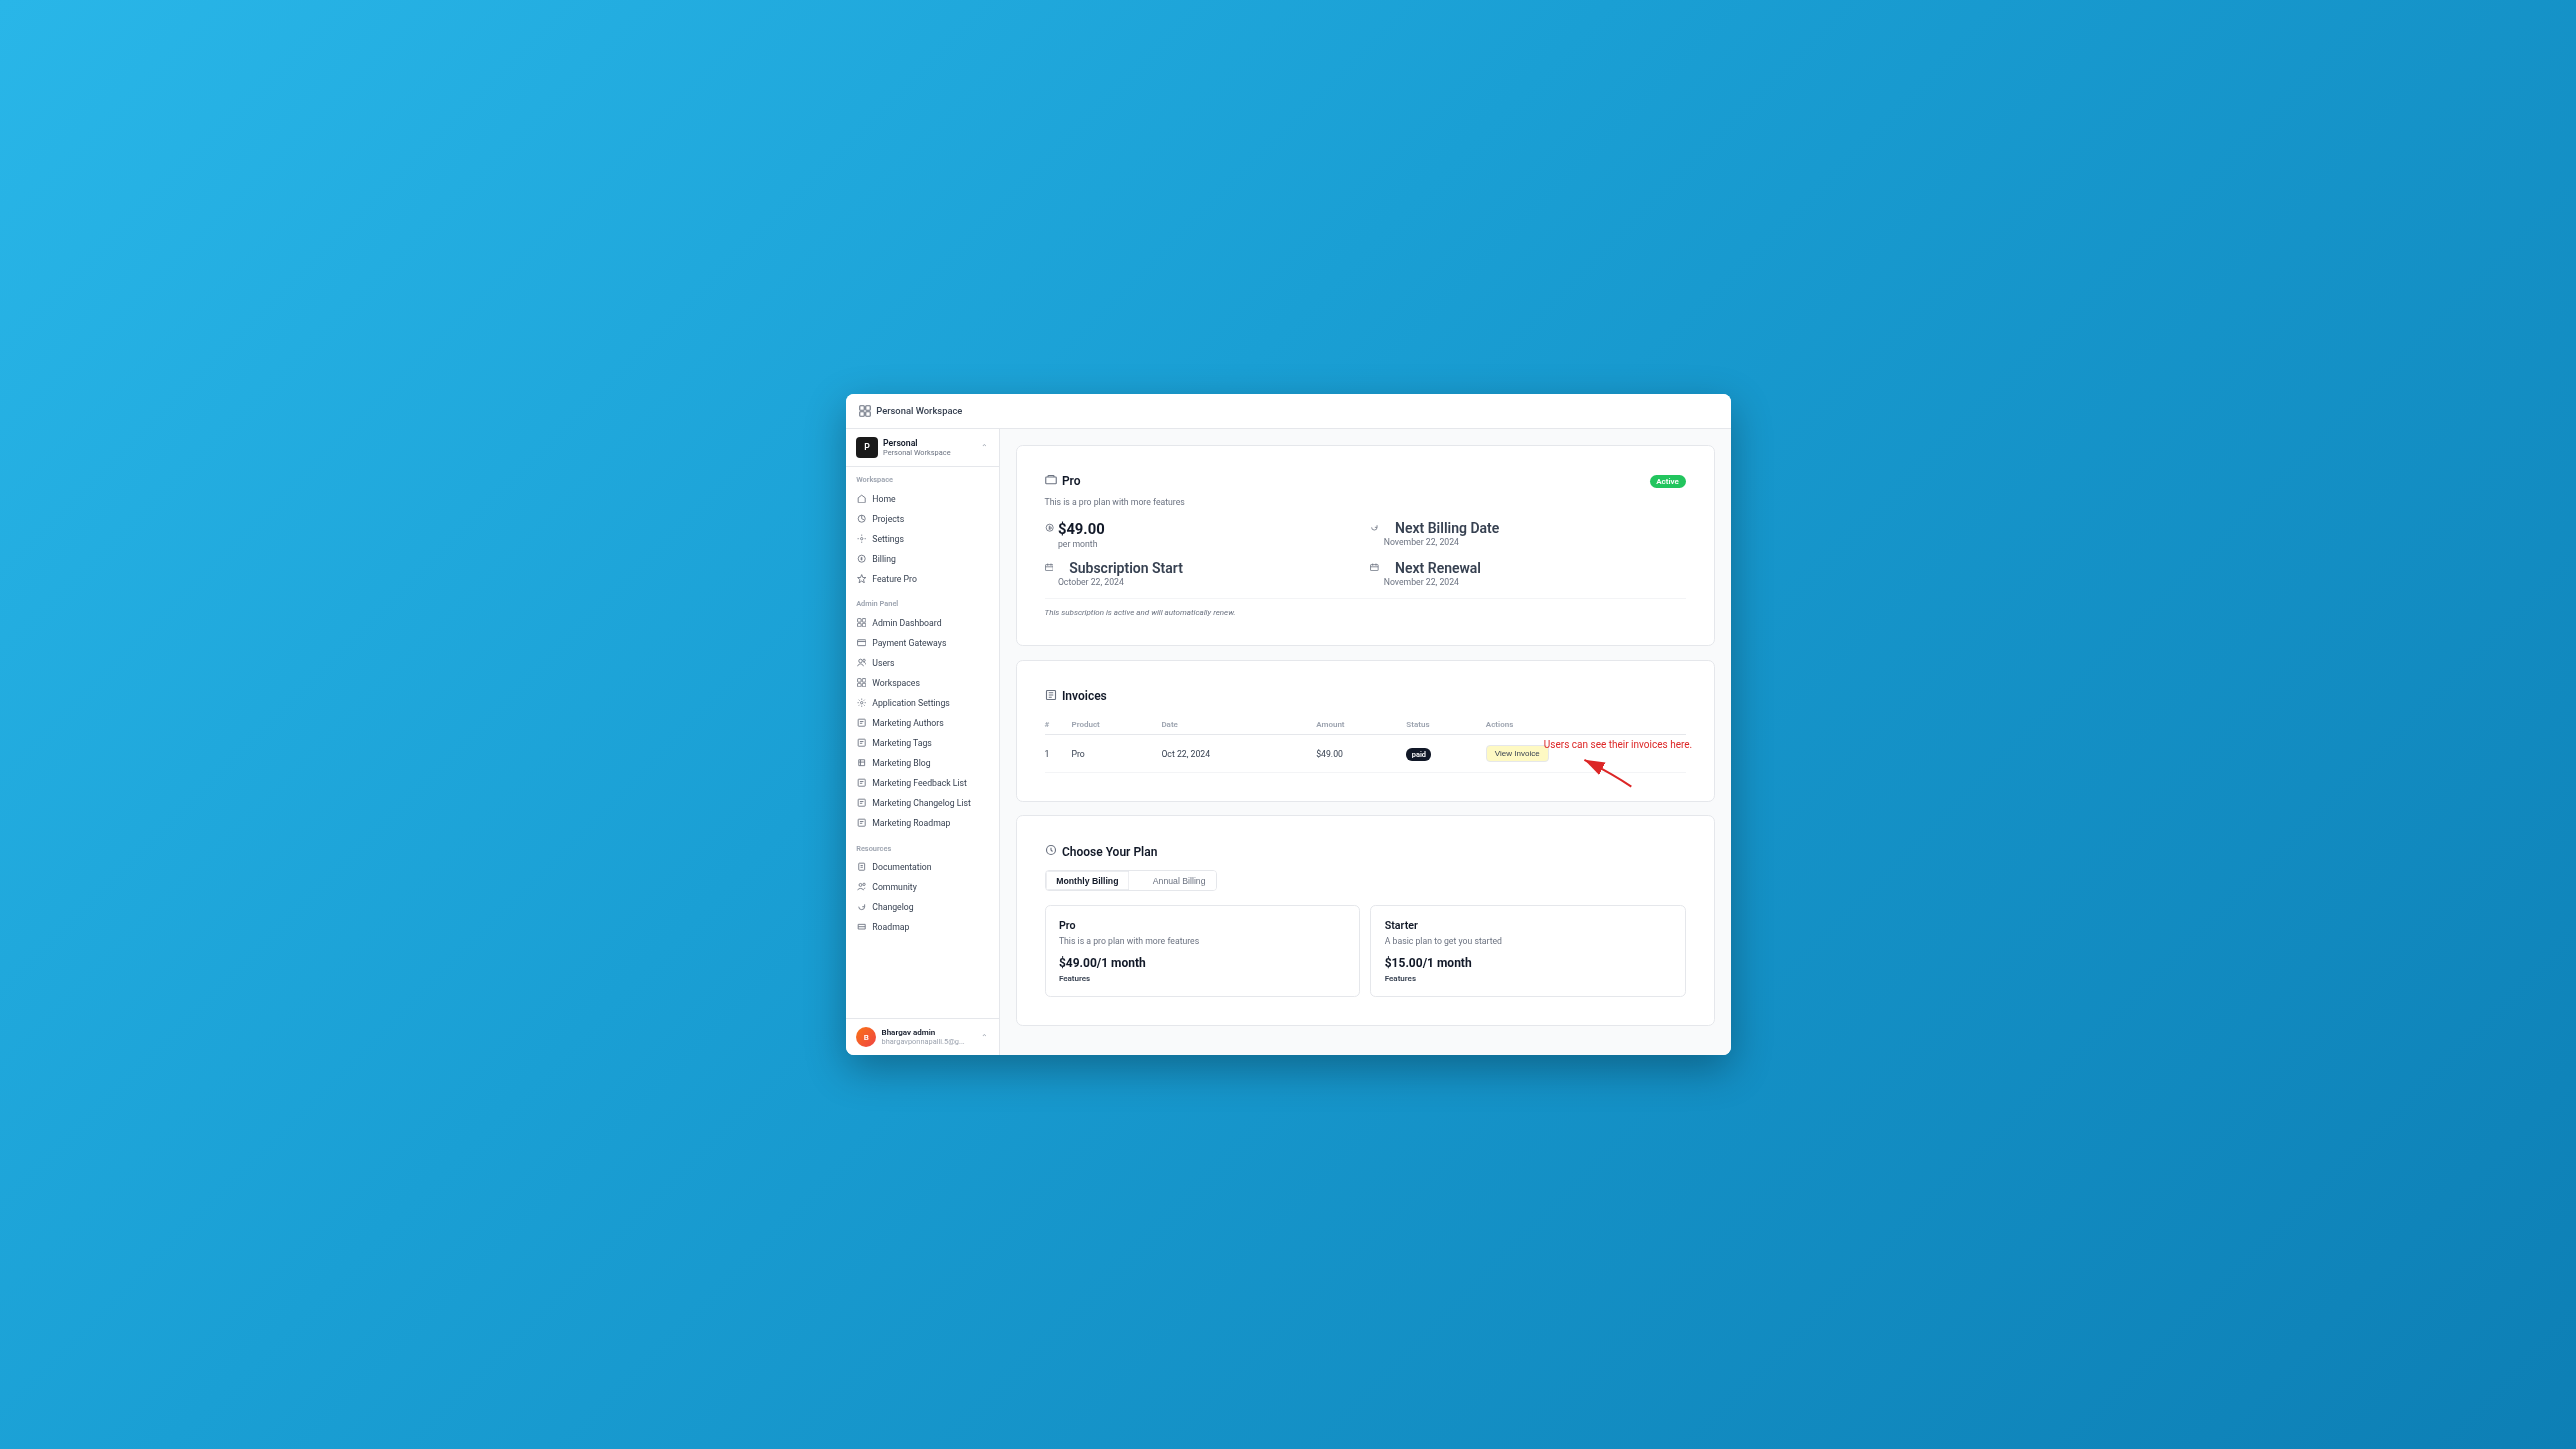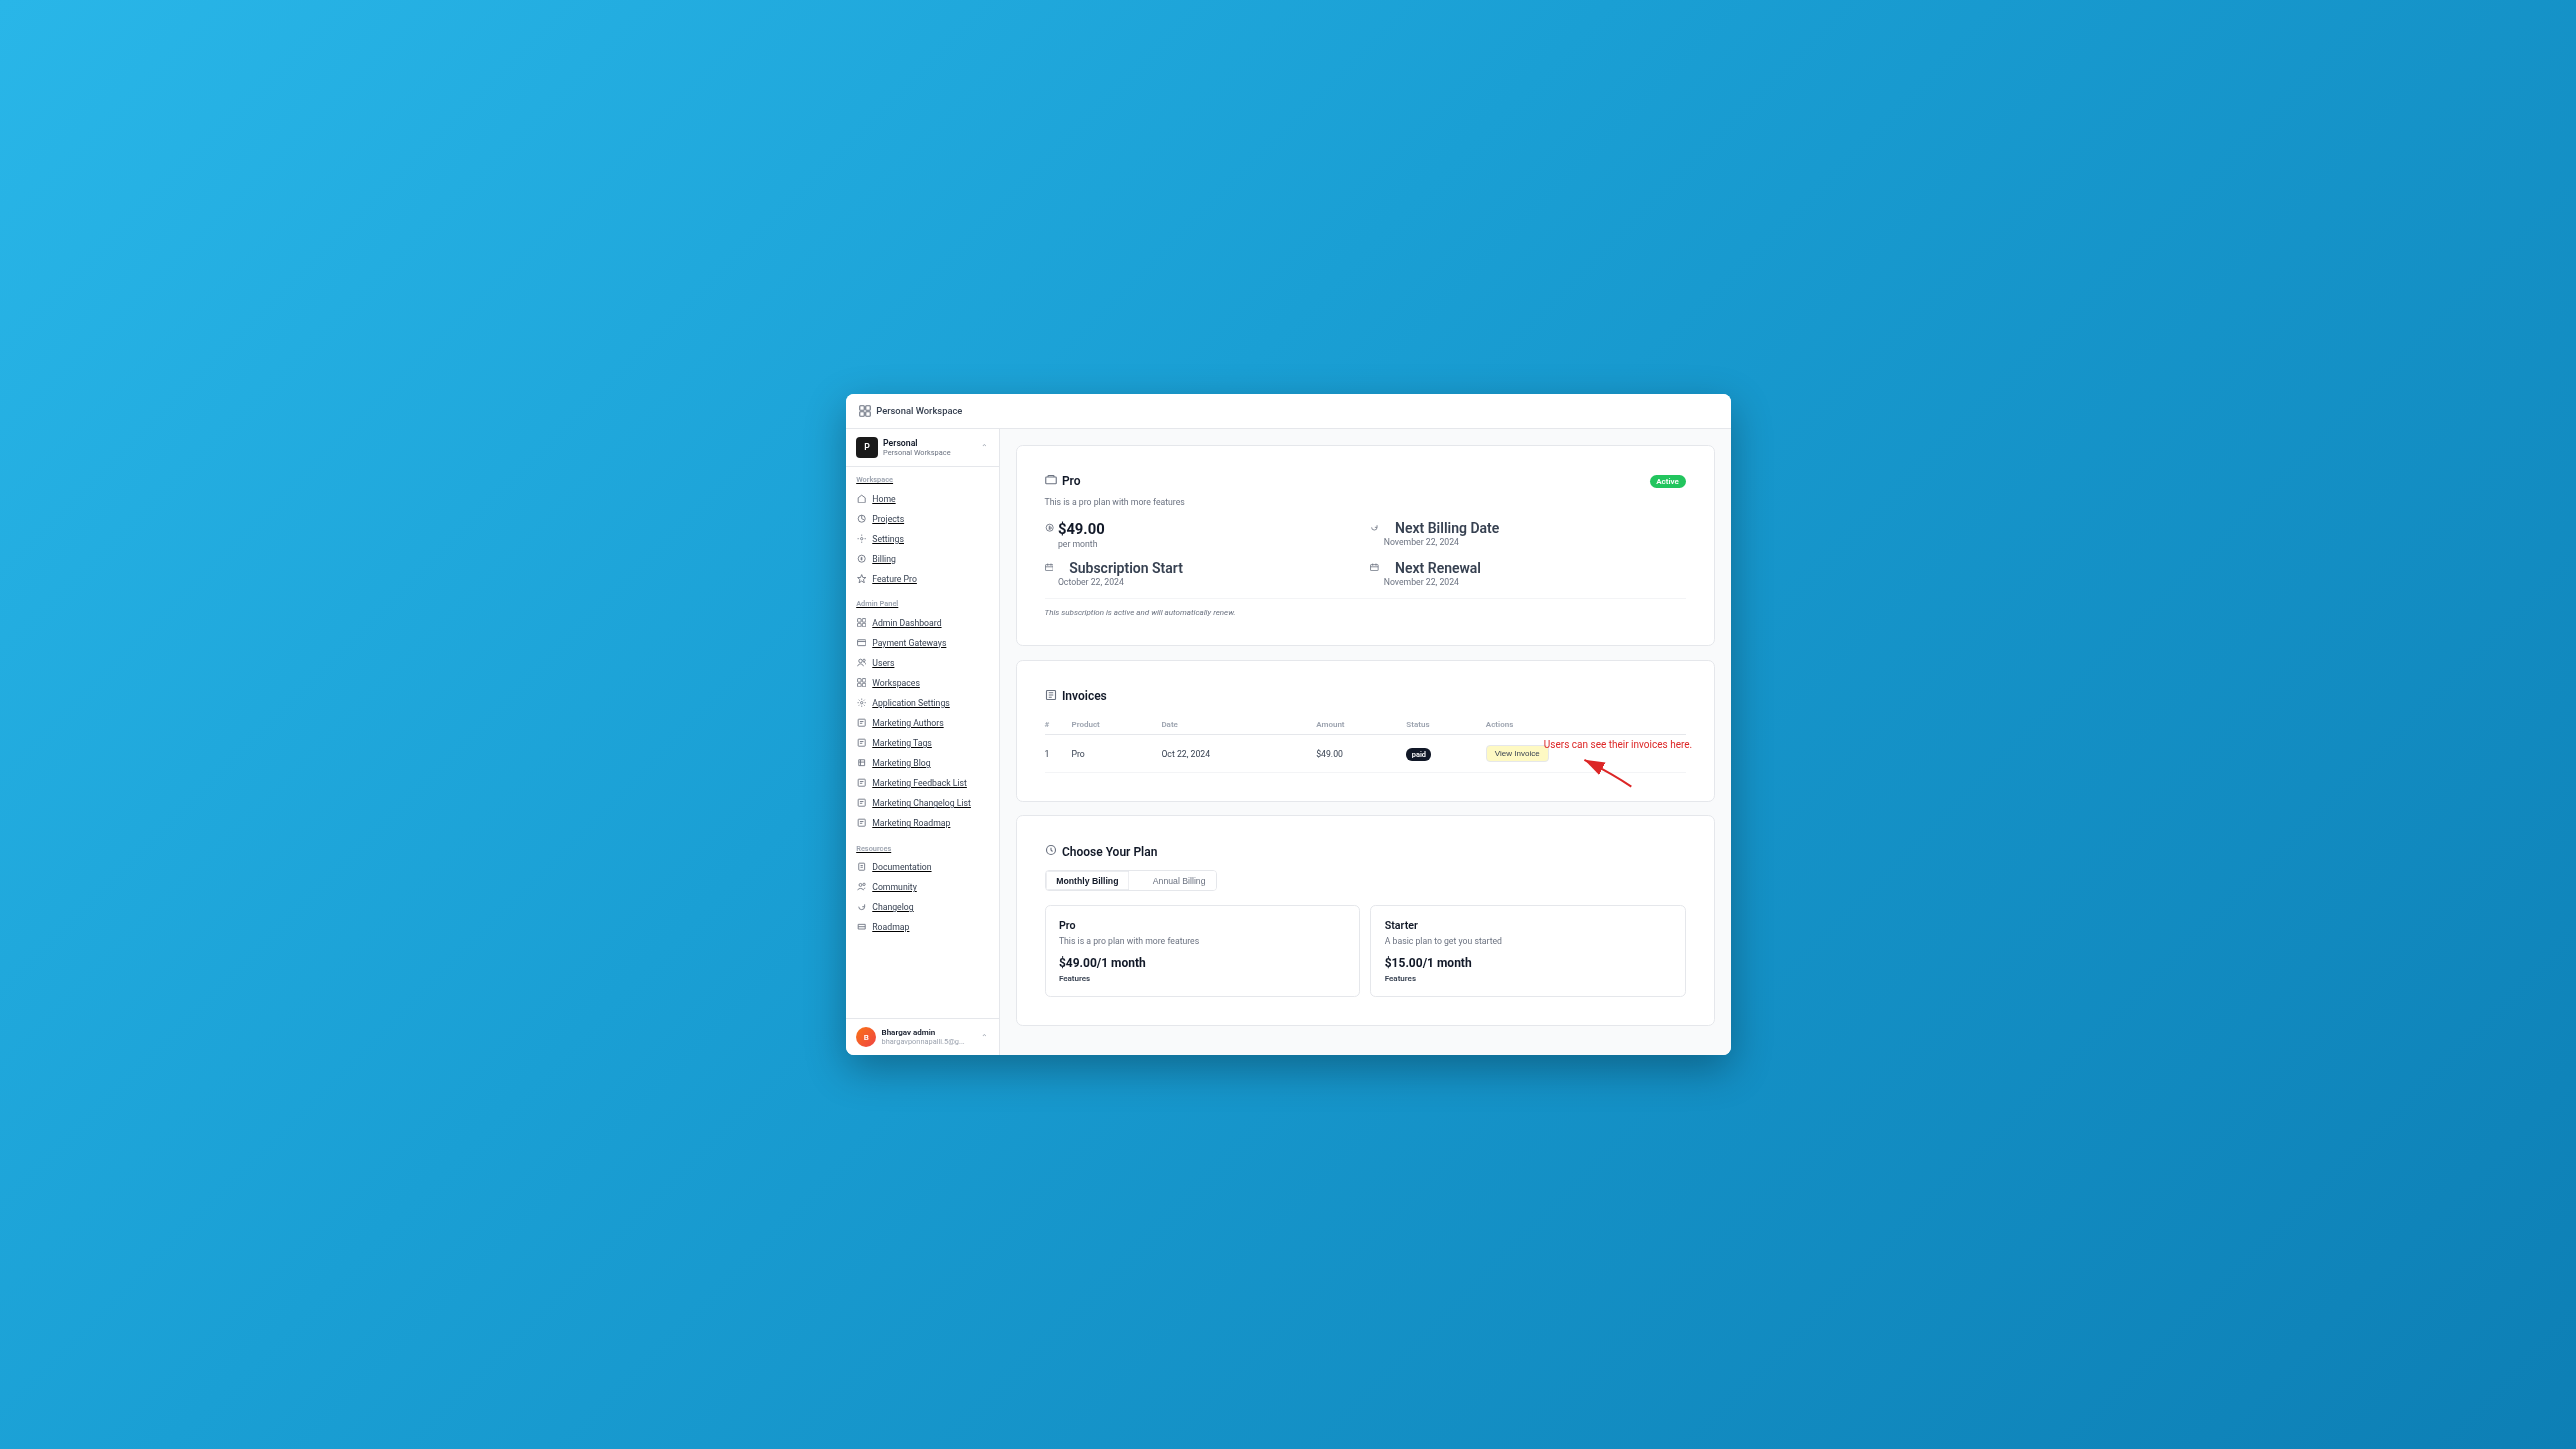--- a/index.html
+++ b/index.html
@@ -92,21 +92,20 @@
     .workspace-sub {
       font-size: 7.4px;
       color: #6b7280;
     }
     .workspace-chevron {
       color: #9ca3af;
       font-size: 8px;
     }
     .sidebar-section {
       padding: 8px 0 2.7px 0;
-      text-decoration: underline;
     }
     .sidebar-section-label {
       padding: 0 10.7px 4px 10.7px;
       font-size: 7.4px;
       font-weight: 600;
       color: #9ca3af;
       text-transform: none;
       letter-spacing: 0;
     }
     .sidebar-item {

